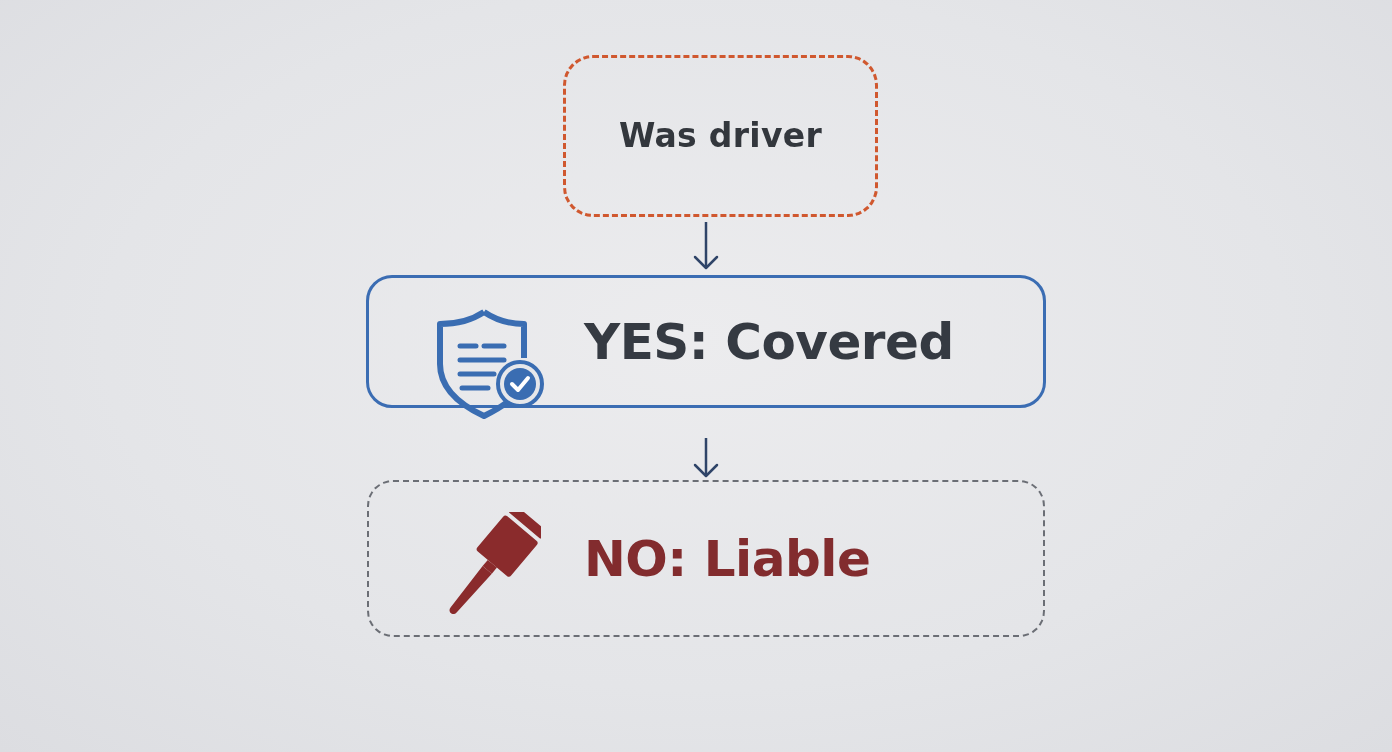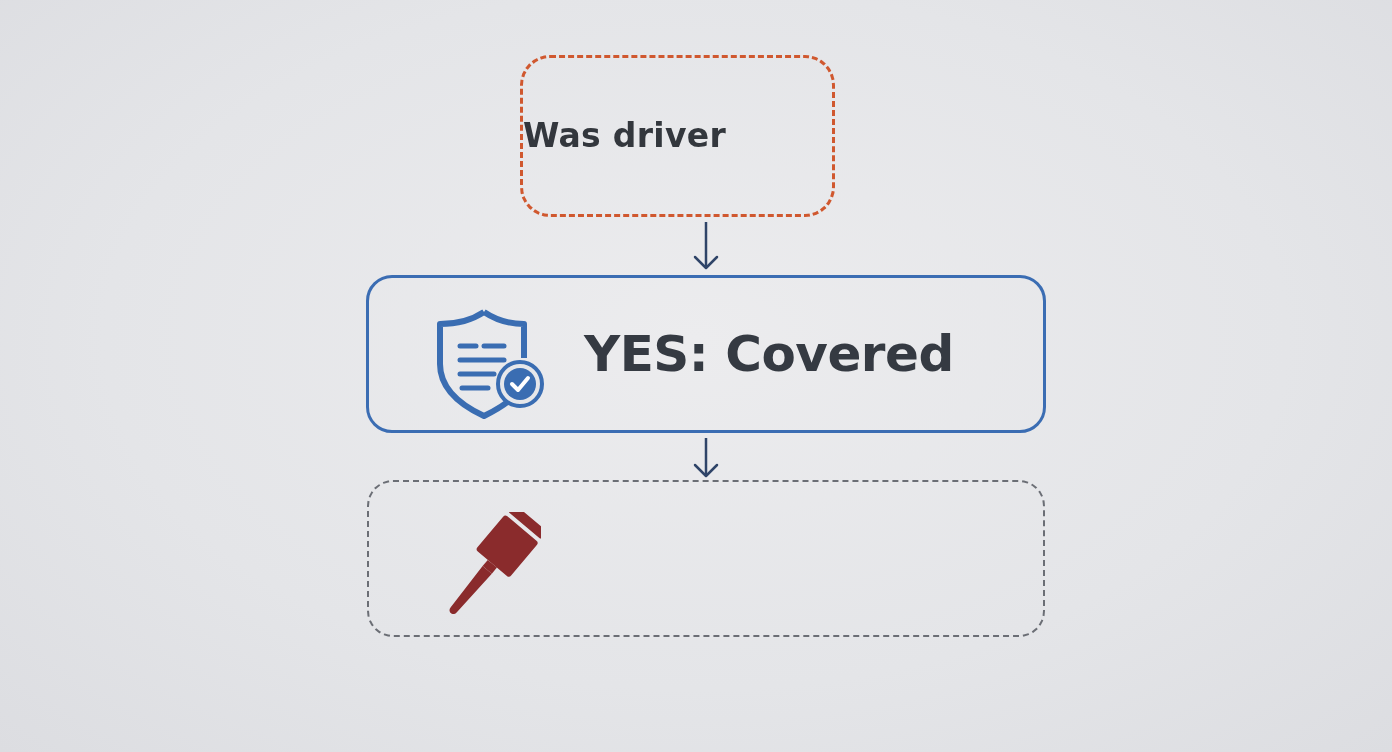--- a/index.html
+++ b/index.html
@@ -4,30 +4,30 @@
 <style>
   html, body { margin: 0; padding: 0; }
   body {
     width: 1392px; height: 752px; overflow: hidden;
     background: radial-gradient(ellipse at 50% 45%, #ececee 0%, #e4e5e8 60%, #dcdde1 100%);
     font-family: "DejaVu Sans", sans-serif;
     position: relative;
   }
   .node { position: absolute; box-sizing: border-box; }
   .question {
-    left: 520px; top: 55px; width: 315px; height: 162px;
+    left: 563px; top: 55px; width: 315px; height: 162px;
     border: 3px dashed #d0582f; border-radius: 30px;
-    display: flex; align-items: center; text-align: center;
+    display: flex; align-items: center; justify-content: center; text-align: center;
   }
   .question-text {
     color: #33373d; font-size: 33px; font-weight: bold; line-height: 46px;
     letter-spacing: 0.3px;
   }
   .yes {
-    left: 366px; top: 275px; width: 680px; height: 158px;
+    left: 366px; top: 275px; width: 680px; height: 133px;
     border: 3px solid #3b6db3; border-radius: 26px;
   }
   .no {
     left: 367px; top: 480px; width: 678px; height: 157px;
     border: 2.5px dashed #6b6e75; border-radius: 26px;
   }
   .label {
     position: absolute; left: 215px; top: 50%; transform: translateY(-50%);
     font-size: 50px; font-weight: bold; letter-spacing: -0.5px; white-space: nowrap;
   }
@@ -75,13 +75,14 @@
 
 <div class="node no">
   <svg class="icon gavel-icon" viewBox="0 0 104 102">
     <g transform="rotate(40 60 40)">
       <rect x="42" y="6" width="44" height="46" rx="3" fill="#8a2b2c"></rect>
       <rect x="42" y="-8" width="44" height="10" rx="3" fill="#8a2b2c"></rect>
       <rect x="58" y="52" width="12" height="8" fill="#8a2b2c"></rect>
       <path d="M58 60 L70 60 L68 112 C68 118 60 118 60 112 Z" fill="#8a2b2c"></path>
     </g>
   </svg>
+  <div class="label">NO: Liable</div>
 </div>
 
 </body></html>

